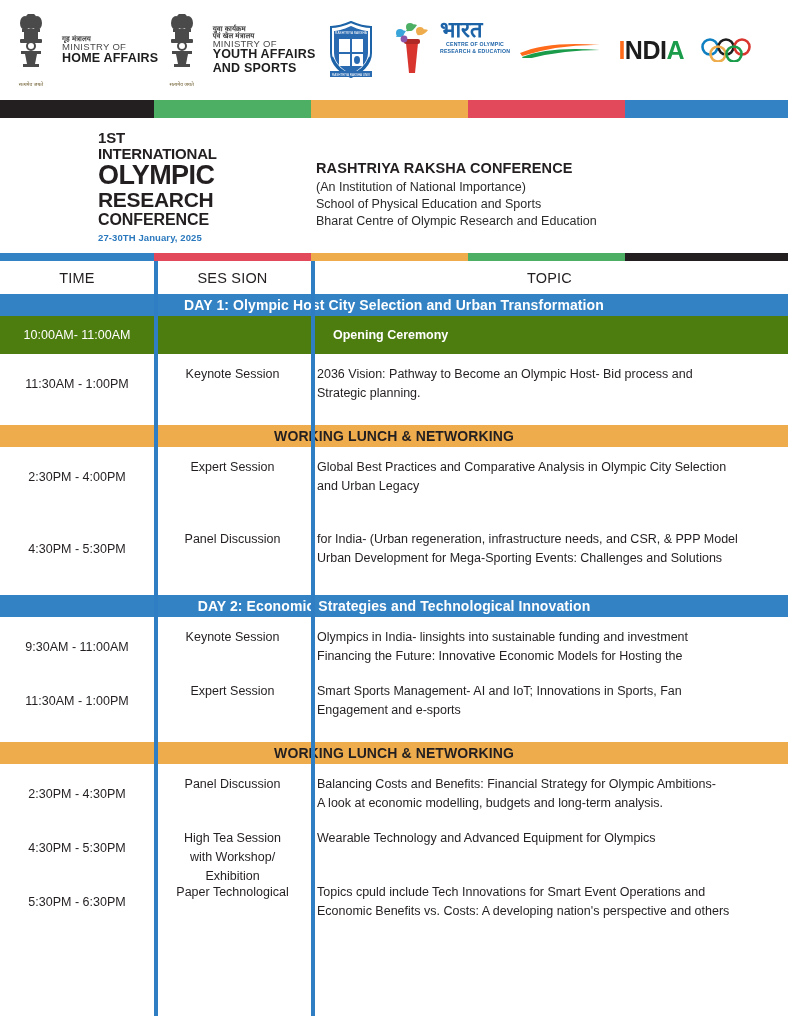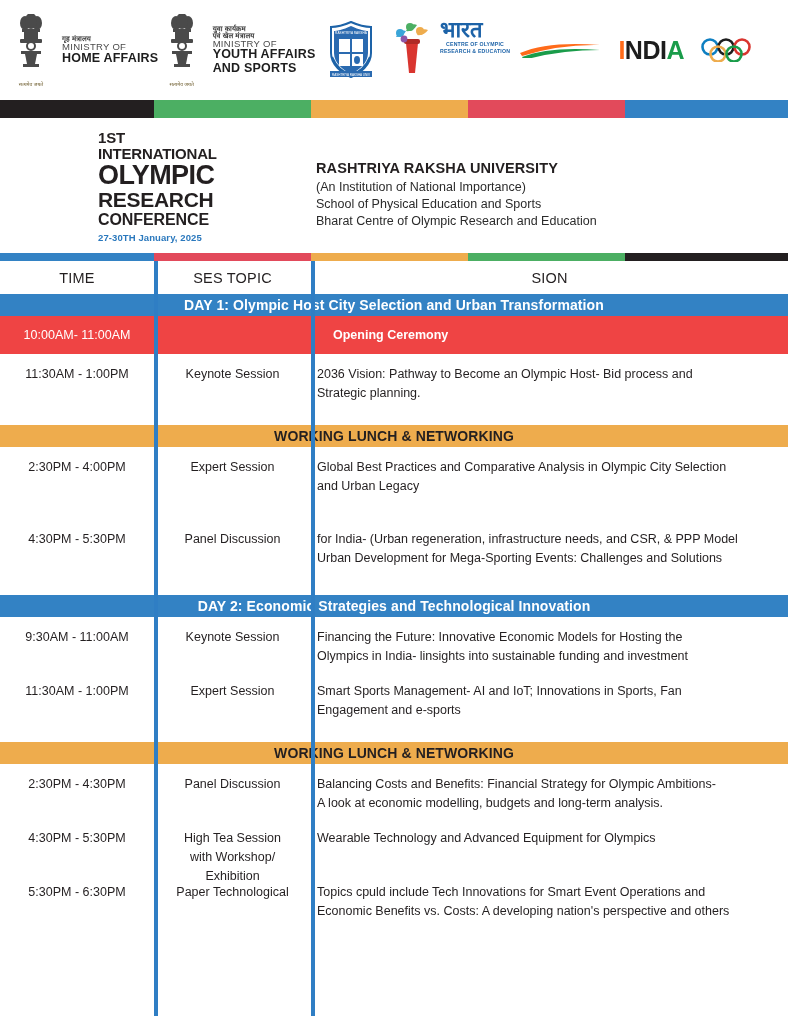--- a/index.html
+++ b/index.html
@@ -51,25 +51,25 @@
   .thead{display:flex;height:33px;align-items:center;}
   .th{font-size:14.5px;font-weight:400;text-align:center;letter-spacing:.2px;}
   .col-time{width:154px;flex:0 0 154px;}
   .col-sess{width:157px;flex:0 0 157px;}
   .col-topic{flex:1 1 auto;min-width:0;}
   .banner{height:22px;display:flex;align-items:center;justify-content:center;font-size:14px;font-weight:700;letter-spacing:.1px;}
   .banner.day{background:#3382c4;color:#ffffff;}
   .banner.meal{background:#eeac4d;color:#231f20;}
   .row{display:flex;align-items:flex-start;}
   .row .cell{font-size:12.5px;line-height:1.5;box-sizing:border-box;}
-  .cell.time{text-align:center;padding-top:11px;}
+  .cell.time{text-align:center;padding-top:21px;}
   .cell.sess{text-align:center;padding-top:11px;}
   .cell.topic{padding:11px 0 0 6px;white-space:nowrap;}
   .cell.topic .l{display:block;}
-  .row.ceremony{background:#ef4444;height:38px;align-items:center;}
+  .row.ceremony{background:#4d7c0f;height:38px;align-items:center;}
   .row.ceremony .cell{color:#ffffff;font-weight:700;padding-top:0;}
   .row.ceremony .cell.time{font-weight:400;}
   .row.ceremony .cell.topic{padding-left:22px;}
   .spacer{height:18px;}
 </style>
 </head>
 <body>
 
 <div class="logo-strip">
 
@@ -190,43 +190,43 @@
 <div class="title-band">
   <div class="conf-title">
     <span class="ct-small">1ST</span>
     <span class="ct-small">INTERNATIONAL</span>
     <span class="ct-big">OLYMPIC</span>
     <span class="ct-mid">RESEARCH</span>
     <span class="ct-conf">CONFERENCE</span>
     <span class="ct-date">27-30TH January, 2025</span>
   </div>
   <div class="uni-block">
-    <span class="uni-name">RASHTRIYA RAKSHA UNIVERSITY</span>
+    <span class="uni-name">RASHTRIYA RAKSHA CONFERENCE</span>
     <span class="uni-line">(An Institution of National Importance)</span>
     <span class="uni-line">School of Physical Education and Sports</span>
     <span class="uni-line">Bharat Centre of Olympic Research and Education</span>
   </div>
 </div>
 
 <div class="bar bottom">
   <span style="flex:0 0 154px;background:#3382c4"></span>
   <span style="flex:0 0 157px;background:#e24a5b"></span>
   <span style="flex:0 0 157px;background:#eeac4d"></span>
   <span style="flex:0 0 157px;background:#4caf63"></span>
   <span style="flex:1 1 auto;background:#231f20"></span>
 </div>
 
 <div class="sched">
   <div class="vline v1"></div>
   <div class="vline v2"></div>
 
   <div class="thead">
     <div class="th col-time">TIME</div>
-    <div class="th col-sess">SES TOPIC</div>
-    <div class="th col-topic">SION</div>
+    <div class="th col-sess">SES SION</div>
+    <div class="th col-topic">TOPIC</div>
   </div>
 
   <div class="banner day">DAY 1: Olympic Host City Selection and Urban Transformation</div>
 
   <div class="row ceremony">
     <div class="cell time col-time">10:00AM- 11:00AM</div>
     <div class="cell sess col-sess"></div>
     <div class="cell topic col-topic">Opening Ceremony</div>
   </div>
 
@@ -262,22 +262,22 @@
     </div>
   </div>
 
   <div class="spacer" style="height:23px"></div>
   <div class="banner day">DAY 2: Economic Strategies and Technological Innovation</div>
 
   <div class="row" style="height:54px">
     <div class="cell time col-time">9:30AM - 11:00AM</div>
     <div class="cell sess col-sess">Keynote Session</div>
     <div class="cell topic col-topic">
+      <span class="l">Olympics in India- linsights into sustainable funding and investment</span>
       <span class="l">Financing the Future: Innovative Economic Models for Hosting the</span>
-      <span class="l">Olympics in India- linsights into sustainable funding and investment</span>
     </div>
   </div>
 
   <div class="row" style="height:54px">
     <div class="cell time col-time">11:30AM - 1:00PM</div>
     <div class="cell sess col-sess">Expert Session</div>
     <div class="cell topic col-topic">
       <span class="l">Smart Sports Management- AI and IoT; Innovations in Sports, Fan</span>
       <span class="l">Engagement and e-sports</span>
     </div>

